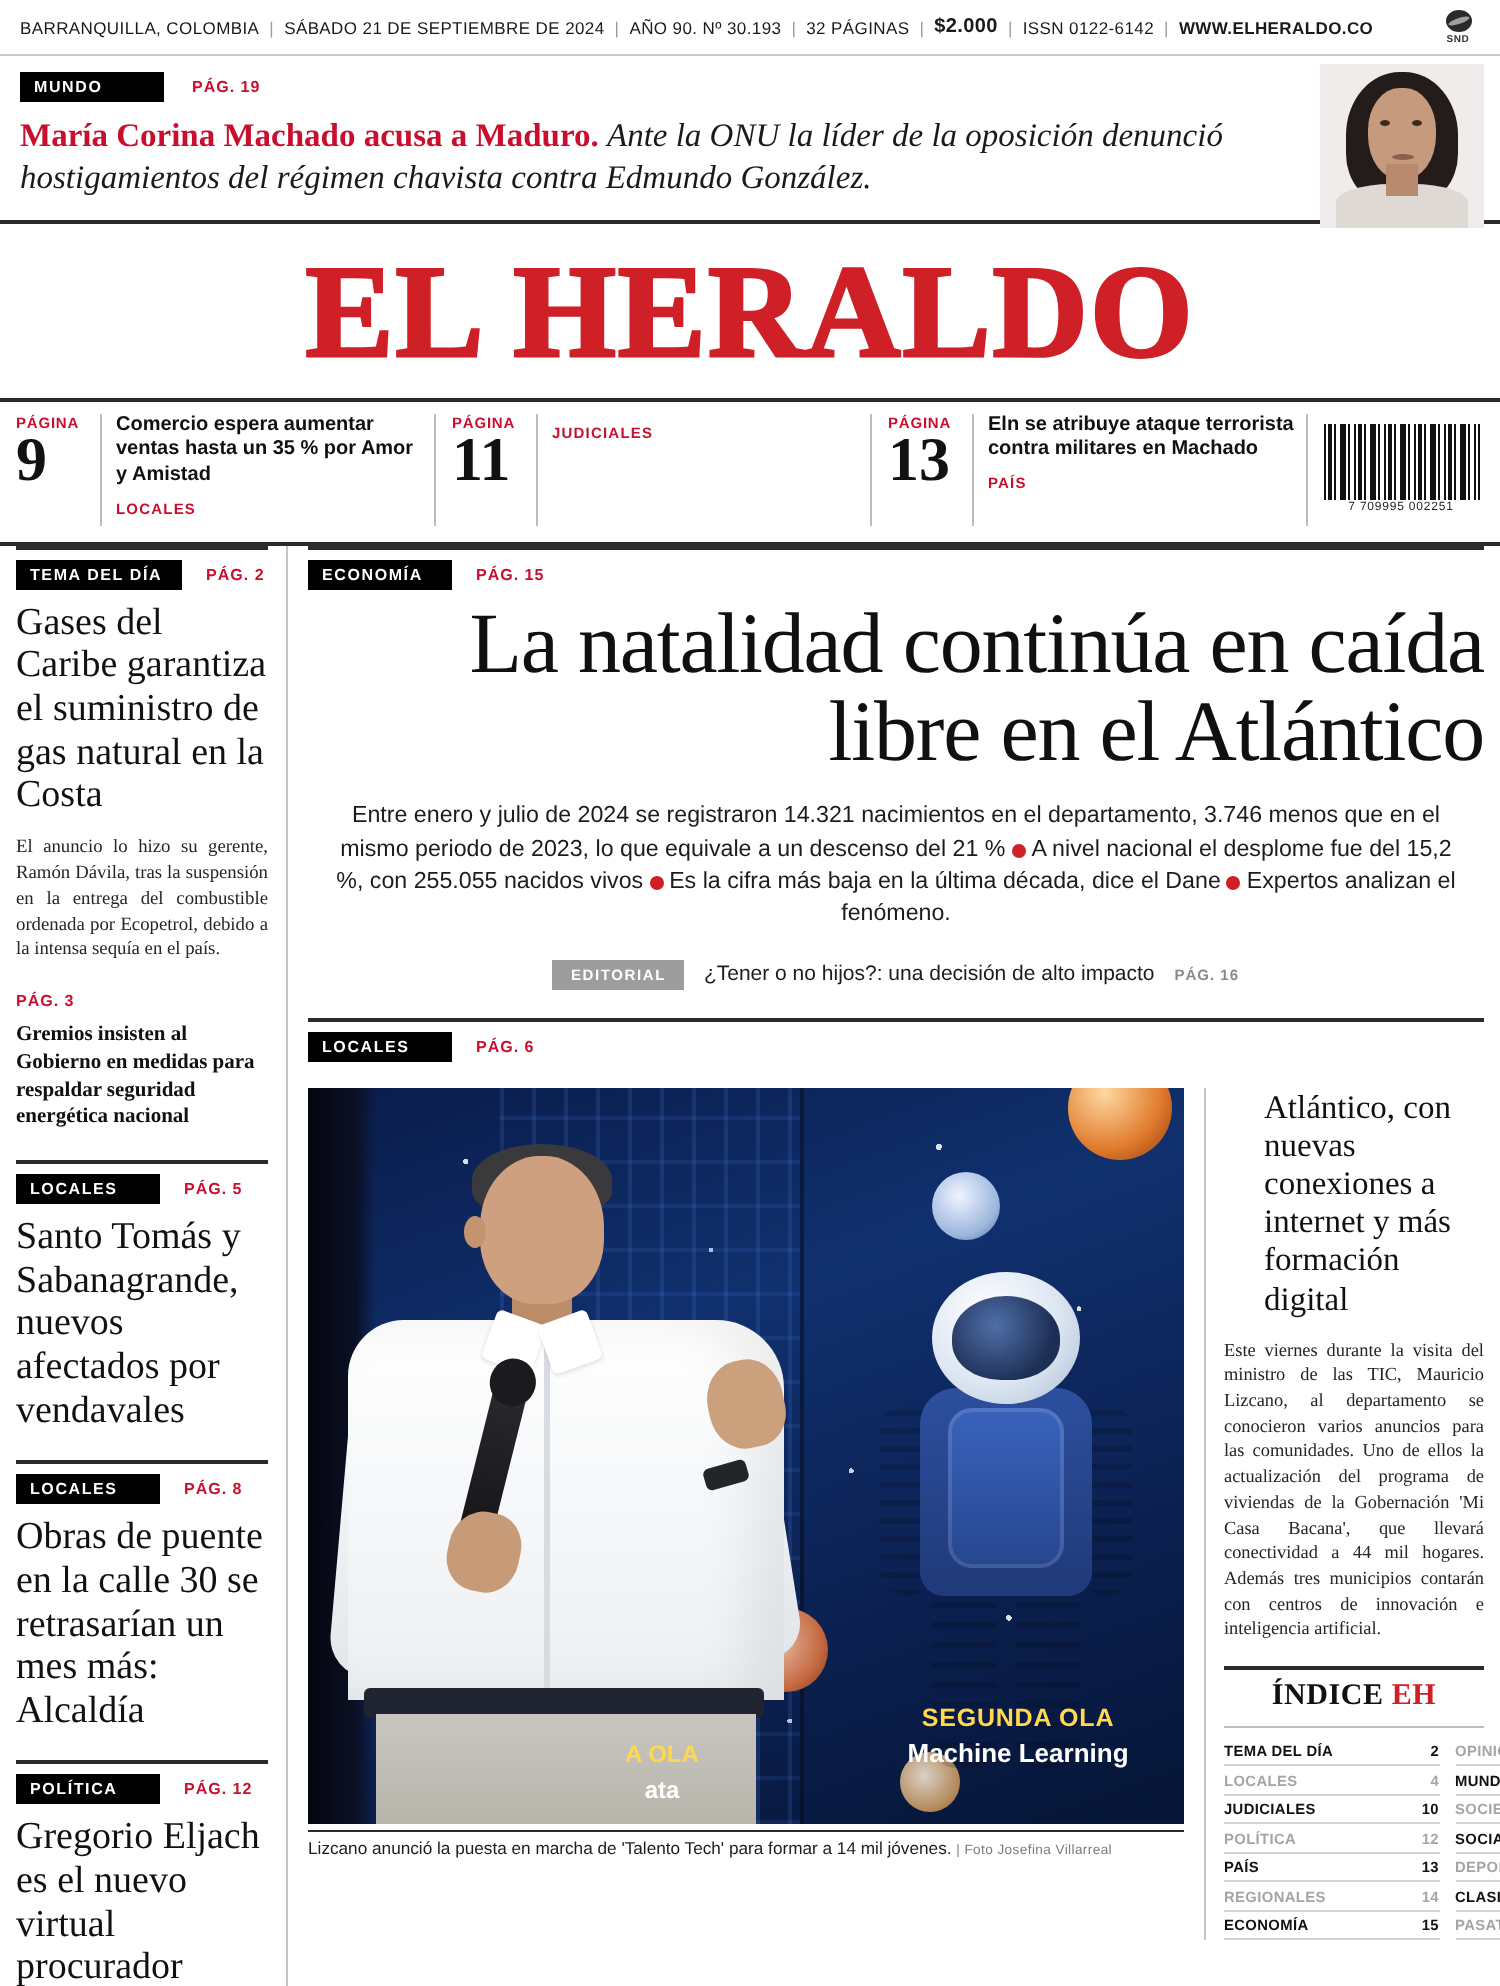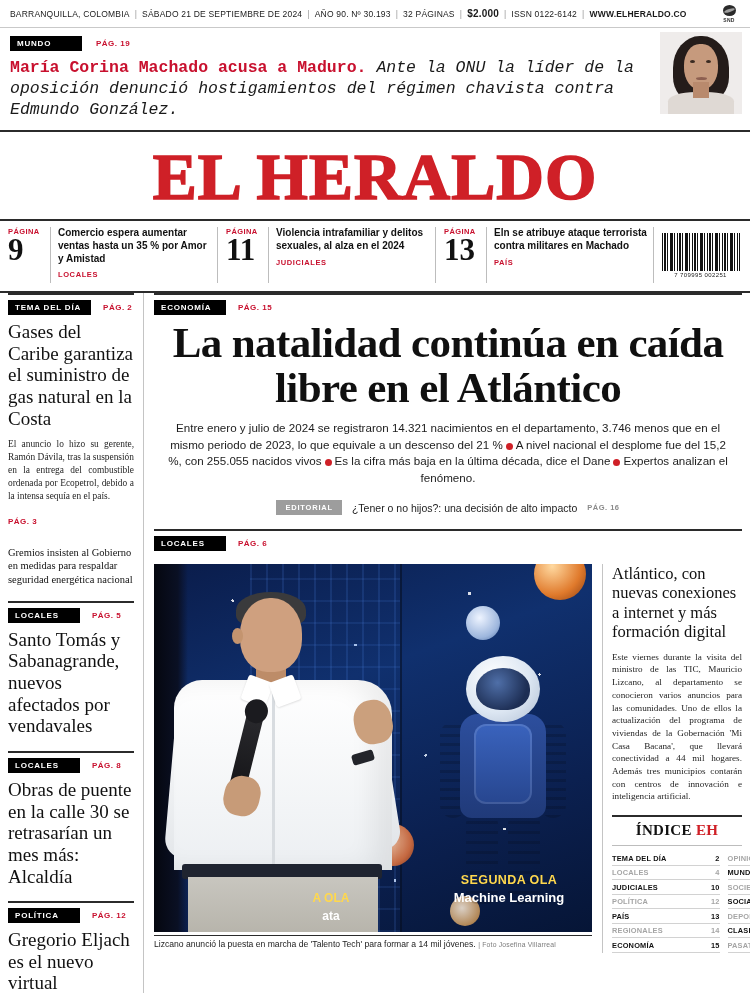--- a/index.html
+++ b/index.html
@@ -58,21 +58,21 @@
   }
   .tagrow { display: flex; align-items: center; gap: 14px; margin-bottom: 6px; }
   .tag {
     background: #000; color: #fff;
     font-size: 8px; font-weight: bold; letter-spacing: .8px;
     padding: 3px 10px 3px 7px;
     min-width: 72px;
   }
   .pag { color: #c8102e; font-size: 8px; font-weight: bold; letter-spacing: .5px; }
   .teaser-top .txt {
-    font-family: Liberation Mono, monospace;
+    font-family: Liberation Serif, serif;
     font-size: 16.5px;
     line-height: 1.28;
     max-width: 650px;
   }
   .teaser-top .txt b { color: #c8102e; font-weight: bold; }
   .teaser-top .txt i { font-style: italic; color: #1a1a1a; }
   .portrait {
     position: absolute; right: 8px; top: 4px;
     width: 82px; height: 82px;
     overflow: hidden;
@@ -172,33 +172,33 @@
     font-size: 19px; line-height: 1.14; font-weight: normal; color: #111;
   }
   .deck {
     font-family: "Liberation Serif", serif;
     font-size: 9.4px; line-height: 1.37; color: #262626;
     margin-top: 9px; text-align: justify;
   }
   .subitem { margin-top: 14px; }
   .subitem .pg { font-size: 8px; font-weight: bold; color: #c8102e; letter-spacing:.5px; }
   .subitem .st {
-    font-family: "Liberation Serif", serif; font-weight: normal;
-    font-size: 10.5px; line-height: 1.3; color: #111; margin-top: 20px;
+    font-family: "Liberation Serif", serif; font-weight: bold;
+    font-size: 10.5px; line-height: 1.3; color: #111; margin-top: 6px;
   }
   .block-sep { height: 14px; }
 
   
   .main-head {
     font-family: "Liberation Serif", serif;
-    font-weight: bold;
+    font-weight: normal;
     font-size: 43px;
     line-height: 1.04;
     letter-spacing: -.6px;
-    text-align: center;
+    text-align: right;
     color: #101010;
     margin: 4px 0 10px 0;
   }
   .main-lead {
     font-size: 11.6px;
     line-height: 1.42;
     text-align: center;
     color: #1c1c1c;
     padding: 0 12px;
   }
@@ -332,21 +332,21 @@
   .caption {
     border-top: 1px solid #2b2b2b;
     margin-top: 3px; padding-top: 3px;
     font-size: 8.6px; color: #1c1c1c;
   }
   .caption .credit { color: #7c7c7c; font-size: 6.8px; letter-spacing:.2px;}
 
   
   .side-head {
     font-family: "Liberation Serif", serif;
-    font-size: 16.5px; line-height: 1.16; color: #111;
+    font-size: 16.5px; line-height: 1.16; color: #111; margin-left: 20px;
   }
   .side-body {
     font-family: "Liberation Serif", serif;
     font-size: 9.2px; line-height: 1.38; color: #252525;
     margin-top: 10px; text-align: justify;
   }
   .index { margin-top: 12px; border-top: 2px solid #2b2b2b; padding-top: 5px; }
   .index .ttl {
     font-family: "Liberation Serif", serif; font-weight: bold;
     font-size: 15px; text-align: center; letter-spacing: .3px;
@@ -427,21 +427,20 @@
         <div class="sec">LOCALES</div>
       </div>
     </div>
 
     <div class="strip-item">
       <div class="strip-num">
         <span class="word">PÁGINA</span>
         <span class="n">11</span>
       </div>
       <div class="strip-body">
-        <div class="ttl">Violencia intrafamiliar y delitos sexuales, al alza en el 2024</div>
         <div class="sec">JUDICIALES</div>
       </div>
     </div>
 
     <div class="strip-item">
       <div class="strip-num">
         <span class="word">PÁGINA</span>
         <span class="n">13</span>
       </div>
       <div class="strip-body">

